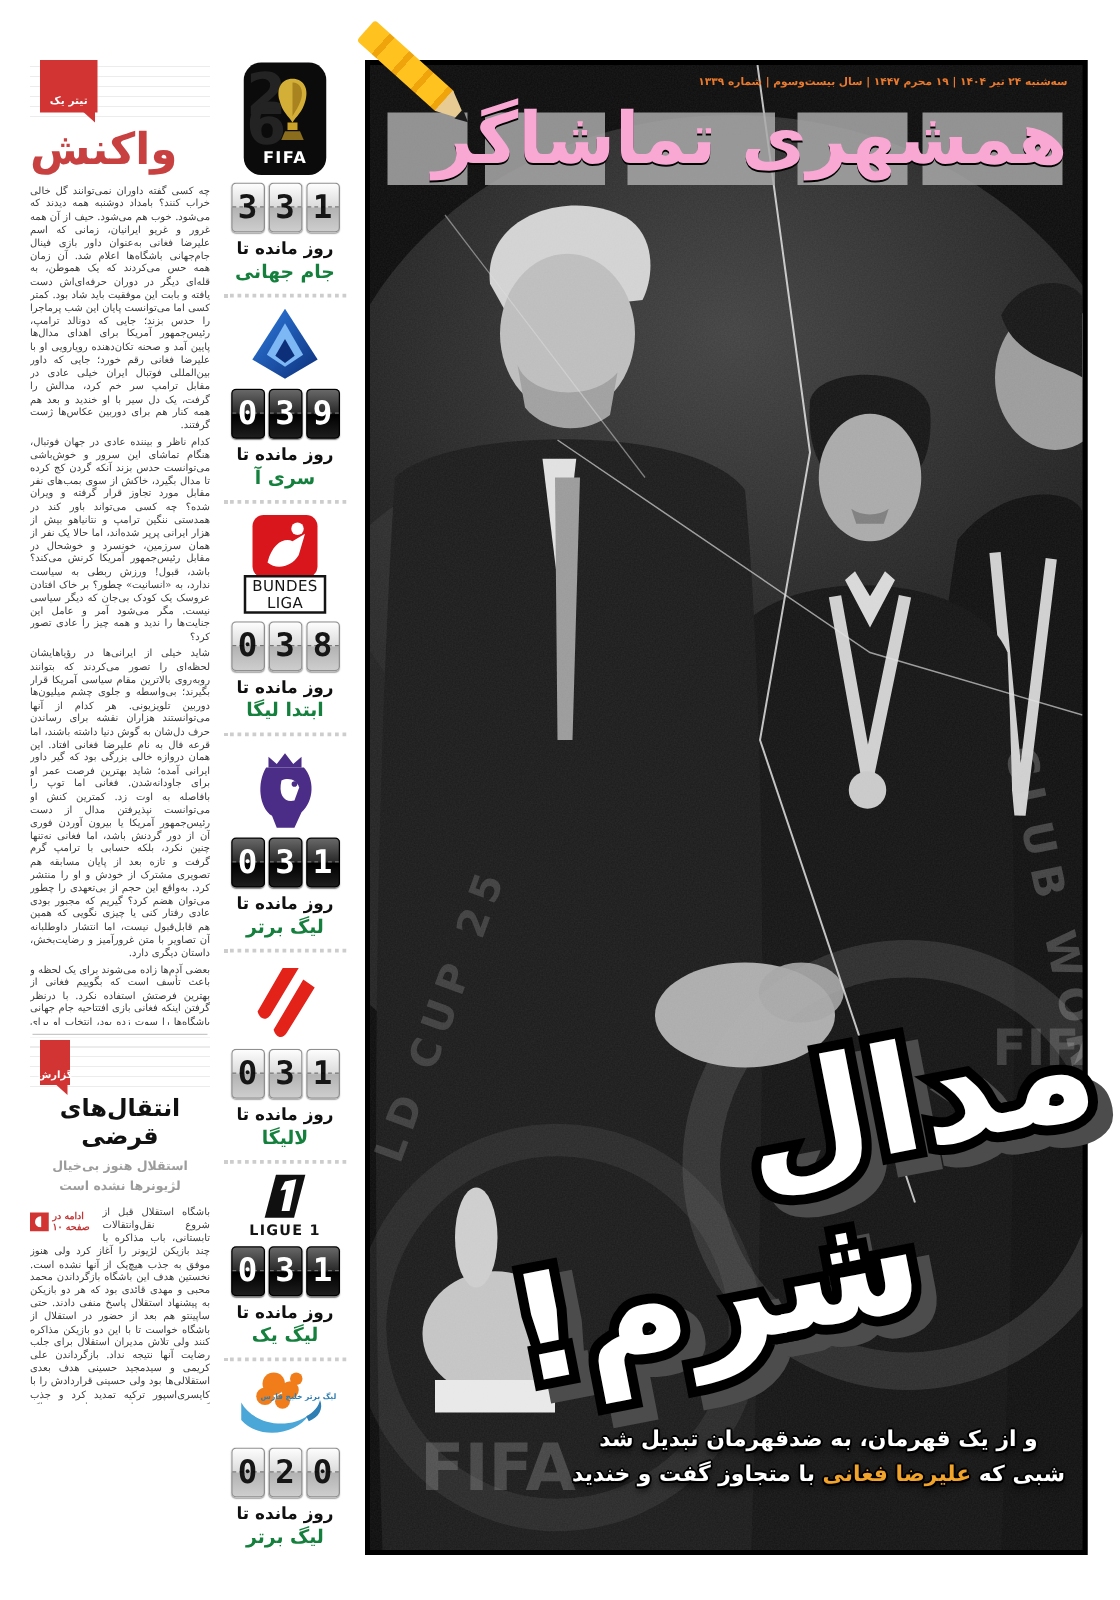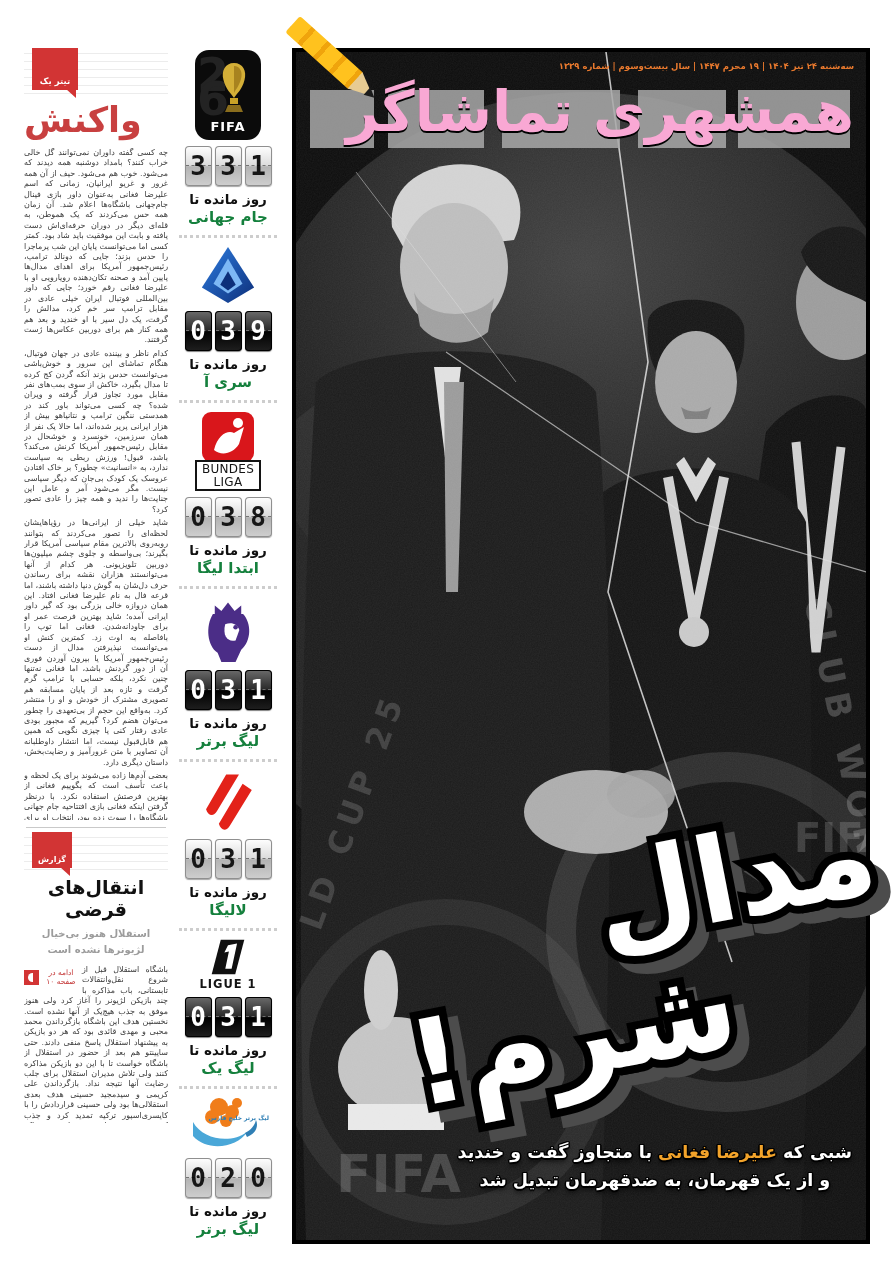--- a/index.html
+++ b/index.html
@@ -17,30 +17,30 @@
                 border-top:9px solid #d23434;border-left:10px solid transparent;}
   .lead-title{font-size:35px;font-weight:900;color:#c84040;text-align:left;
               margin:4px 0 8px;letter-spacing:-1px;}
   .body-text{font-family:"DejaVu Serif",serif;font-size:8px;line-height:10.4px;
              text-align:justify;color:#3b3b3b;overflow:hidden;}
   .body-text p{margin:0 0 3px;}
   .lead-body{height:672px;}
   .col-divider{border-top:1px solid #c9c9c9;margin:7px 2px 0;}
   .report-head{position:relative;height:44px;margin-top:2px;
          background:repeating-linear-gradient(#fff 0 7px,#ececec 7px 8px);}
-  .report-badge{width:40px;height:36px;font-size:8px;}
+  .report-badge{width:24px;height:36px;font-size:8px;}
   .report-title{font-size:19px;font-weight:900;color:#111;text-align:center;margin:2px 0 6px;}
   .report-sub{font-size:10px;color:#9c9c9c;text-align:center;line-height:1.55;
               margin-bottom:8px;font-weight:bold;}
   .report-body{height:158px;}
   .continue{float:left;width:56px;display:flex;gap:3px;align-items:center;margin:3px 2px 2px 0;direction:ltr;}
   .cont-icon{width:15px;height:15px;background:#d23434;position:relative;flex:none;}
   .cont-icon::after{content:"";position:absolute;left:4px;top:3px;width:9px;height:9px;
               border-radius:50%;background:#fff;clip-path:inset(0 45% 0 0);}
-  .cont-text{color:#c33434;font-size:7.5px;font-weight:normal;line-height:1.25;direction:rtl;text-align:center;}
+  .cont-text{color:#c33434;font-size:7.5px;font-weight:bold;line-height:1.25;direction:rtl;text-align:left;}
 
   
   .mid-col{position:absolute;left:175px;top:44px;width:106px;height:1212px;text-align:center;overflow:hidden;}
   .cd-block{padding:2px 0 4px;}
   .dots{border-top:3px dotted #cdcdcd;width:92%;margin:5px auto;}
   .logo-box{display:flex;align-items:center;justify-content:center;flex-direction:column;}
   .counter{display:flex;gap:3px;justify-content:center;direction:ltr;margin:6px 0 5px;}
   .card{width:27px;height:40px;border-radius:4px;font-weight:900;font-size:26px;line-height:40px;
         text-align:center;position:relative;font-family:"DejaVu Sans Mono",monospace;}
   .card::after{content:"";position:absolute;left:1px;right:1px;top:19px;
@@ -376,22 +376,22 @@
       <span class="lyr-outline">مدال</span>
       <span class="lyr-fill">مدال</span>
     </div>
     <div class="hl hl2">
       <span class="lyr-shadow">شرم!</span>
       <span class="lyr-outline">شرم!</span>
       <span class="lyr-fill">شرم!</span>
     </div>
 
     <div class="caption">
+      <div>و از یک قهرمان، به ضدقهرمان تبدیل شد</div>
       <div>
         <span>شبی که</span>
         <span class="cap-name">علیرضا فغانی</span>
         <span>با متجاوز گفت و خندید</span>
       </div>
-      <div>و از یک قهرمان، به ضدقهرمان تبدیل شد</div>
     </div>
   </div>
 
 </div>
 
 </body></html>

